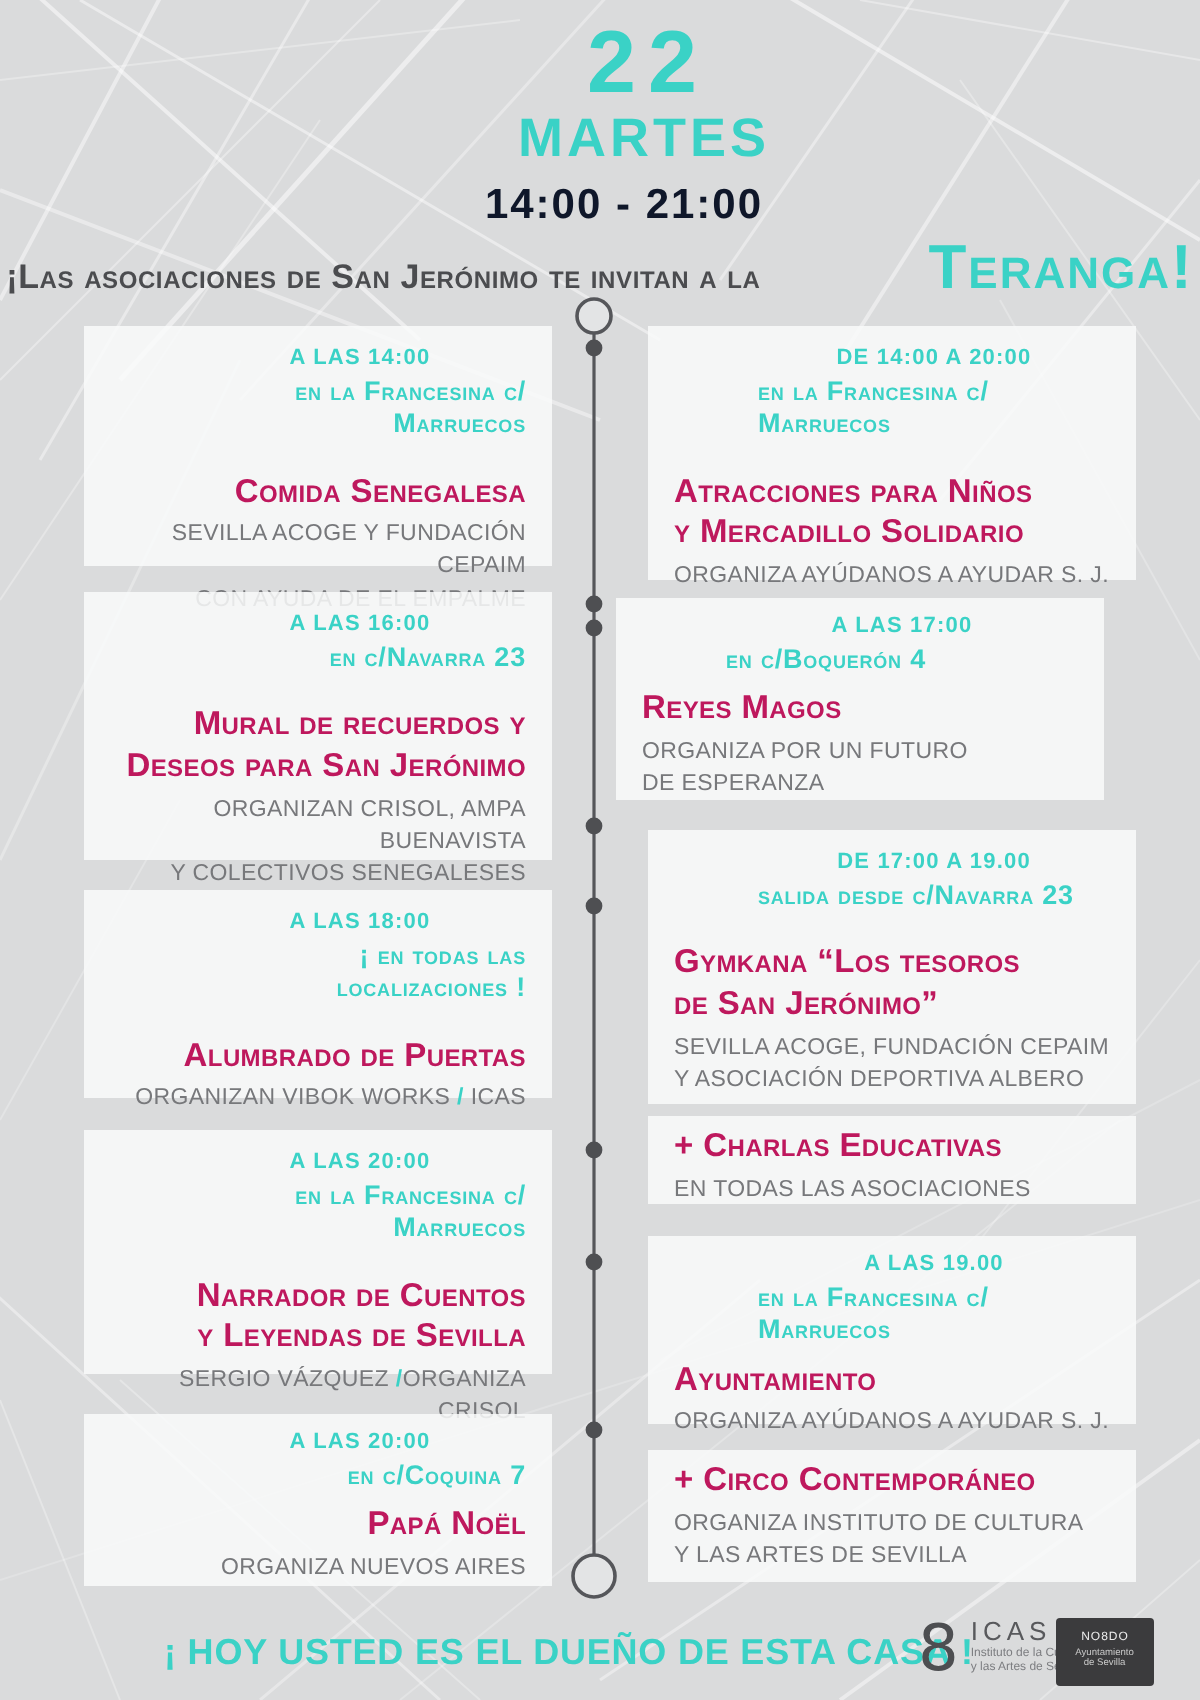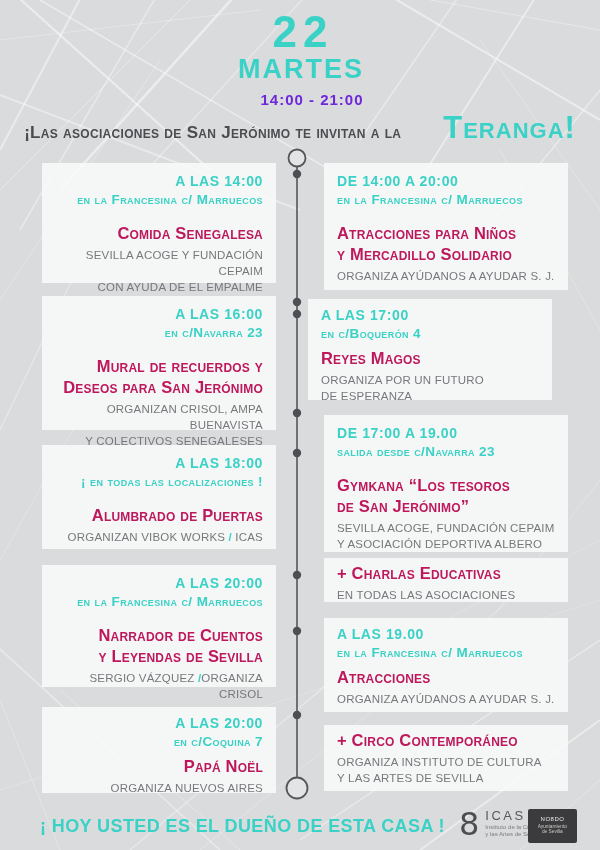--- a/index.html
+++ b/index.html
@@ -2,41 +2,41 @@
 <html><head>
 <meta charset="utf-8">
 <style>
   html,body{margin:0;padding:0;background:#ffffff;}
   .poster{
     position:relative;width:600px;height:850px;overflow:hidden;
     background:#dadbdc;
     font-family:"Liberation Sans",sans-serif;
     -webkit-font-smoothing:antialiased;
   }
-  .accent{color:#3ad2c6;}
+  .accent{color:#3ad2c6;padding-left:42px;}
   .pre{white-space:pre-line;}
 
   
   .bg-lines{position:absolute;top:0;left:0;z-index:0;}
   .timeline{position:absolute;top:0;left:0;z-index:1;}
 
   
   .hdr{position:absolute;top:0;left:0;right:0;text-align:center;z-index:2;}
   .day-num{font-size:44px;font-weight:700;letter-spacing:6px;text-indent:6px;margin-top:10px;line-height:1;}
   .day-name{font-size:27px;font-weight:700;letter-spacing:2px;text-indent:2px;margin-top:2px;line-height:1;}
-  .time-range{font-size:15px;font-weight:700;color:#6d28d9;letter-spacing:1px;margin-top:9px;line-height:1;margin-left:24px;}
+  .time-range{font-size:21px;font-weight:700;color:#0f172a;letter-spacing:1px;margin-top:9px;line-height:1;margin-left:24px;}
   .invite{margin-top:7px;display:flex;justify-content:center;align-items:baseline;gap:9px;}
   .invite-prefix{font-size:17px;font-weight:700;font-variant:small-caps;color:#4b4c4f;letter-spacing:.3px;}
   .invite-hl{font-size:31px;font-weight:700;font-variant:small-caps;letter-spacing:1px;line-height:.9;margin-left:33px;}
 
   
   .evt{position:absolute;z-index:2;background:rgba(249,250,250,.85);box-sizing:border-box;padding:10px 13px;}
   .left{text-align:right;}
   .right{text-align:left;}
-  .t{font-size:14px;font-weight:700;letter-spacing:.6px;line-height:1.2;}
+  .t{font-size:11px;font-weight:700;letter-spacing:.6px;line-height:1.2;text-align:center;}
   .loc{font-size:13.5px;font-weight:700;font-variant:small-caps;letter-spacing:.4px;margin-top:2px;line-height:1.2;}
   .ti{font-size:16.5px;line-height:1.26;font-weight:700;font-variant:small-caps;color:#be185d;letter-spacing:.2px;margin-top:15px;white-space:pre-line;}
   .org{font-size:11.5px;line-height:1.4;color:#77787b;letter-spacing:.2px;margin-top:3px;white-space:pre-line;}
   .tight .ti{margin-top:6px;}
   .plus{padding-top:5px;}
   .plus .ti{margin-top:0;}
   .slash{color:#3ad2c6;font-weight:700;}
 
   .l1{left:42px;top:163px;width:234px;height:120px;}
   .l2{left:42px;top:296px;width:234px;height:134px;}
@@ -191,21 +191,21 @@
   </div>
 
   <div class="evt right plus r4">
     <div class="ti">+ Charlas Educativas</div>
     <div class="org">EN TODAS LAS ASOCIACIONES</div>
   </div>
 
   <div class="evt right tight r5">
     <div class="t accent">A LAS 19.00</div>
     <div class="loc accent">en la Francesina c/ Marruecos</div>
-    <div class="ti">Atracciones</div>
+    <div class="ti">Ayuntamiento</div>
     <div class="org">ORGANIZA AYÚDANOS A AYUDAR S. J.</div>
   </div>
 
   <div class="evt right plus r6">
     <div class="ti">+ Circo Contemporáneo</div>
     <div class="org">ORGANIZA INSTITUTO DE CULTURA
 Y LAS ARTES DE SEVILLA</div>
   </div>
 
   <div class="slogan accent">¡ HOY USTED ES EL DUEÑO DE ESTA CASA !</div>

